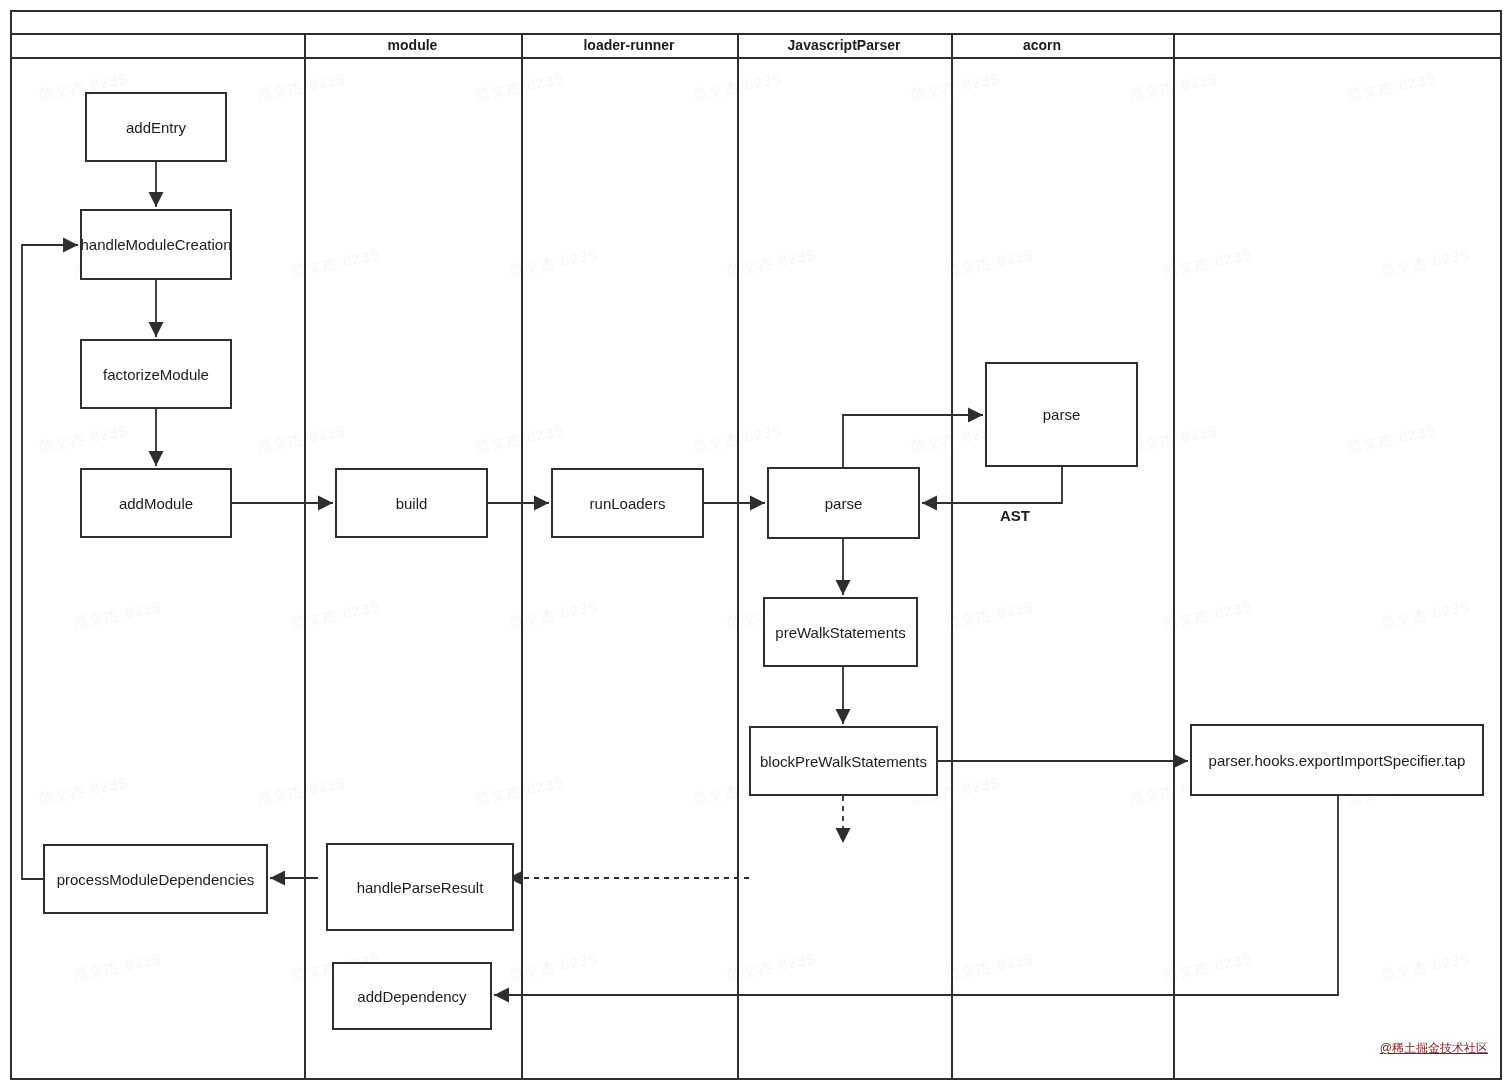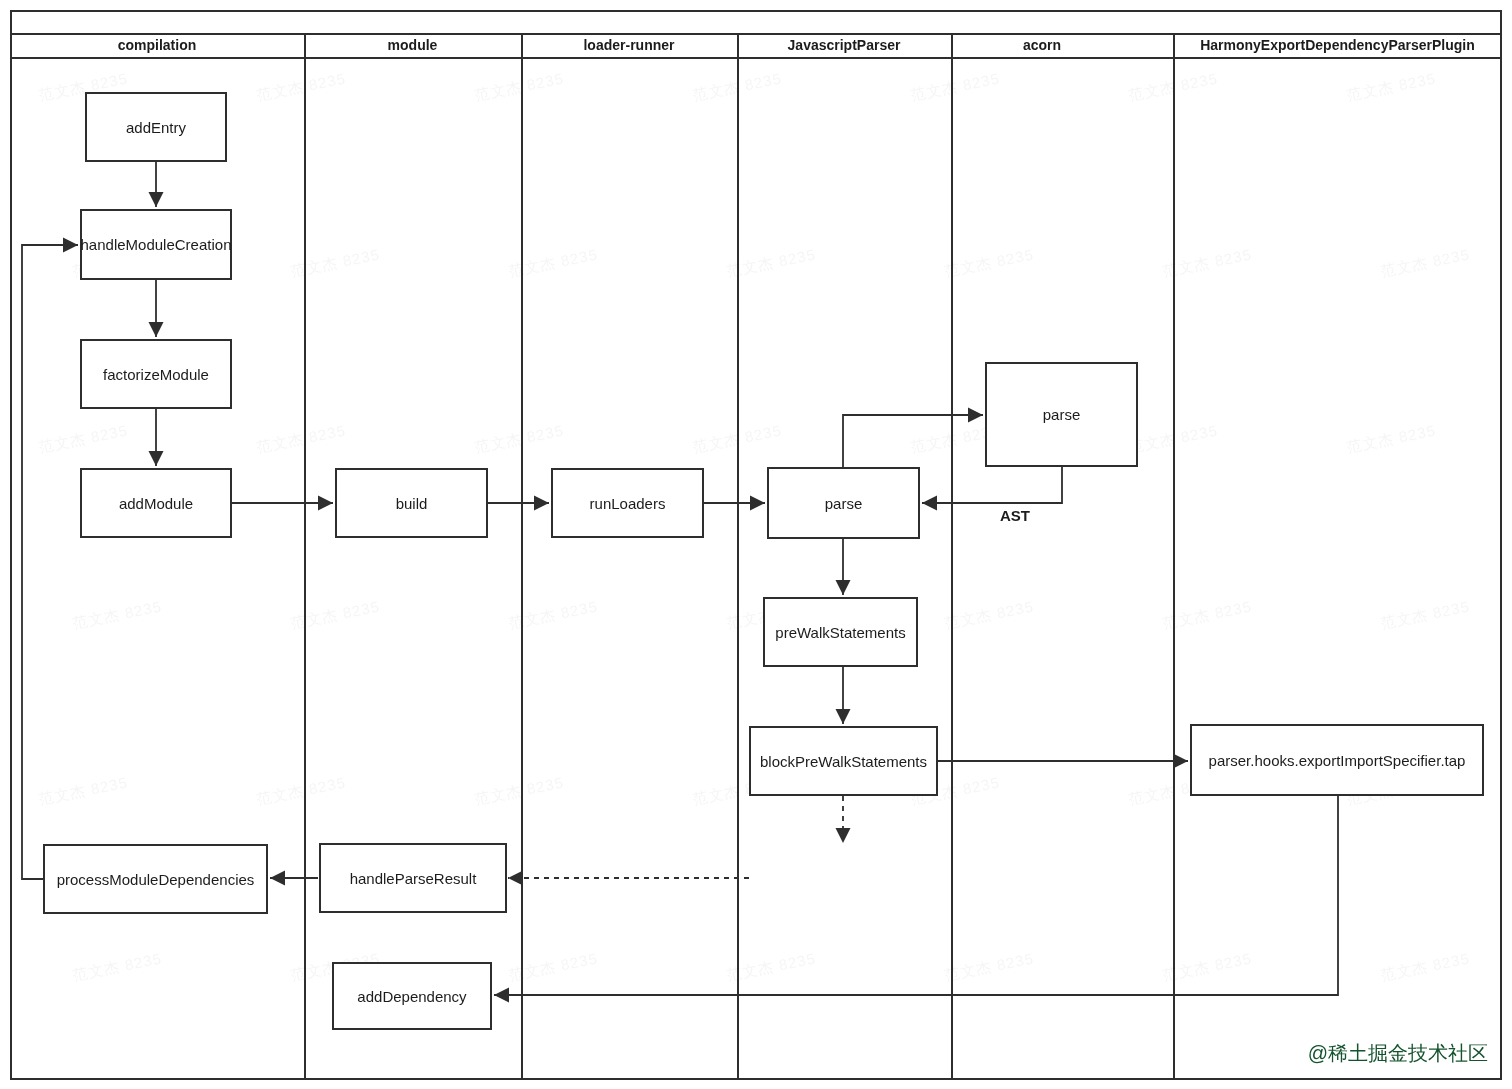--- a/index.html
+++ b/index.html
@@ -15,21 +15,21 @@
     display:flex;align-items:center;justify-content:center;font-weight:bold;font-size:14px;}
   .hcell{position:absolute;top:33px;height:24px;display:flex;align-items:center;
     justify-content:center;font-weight:bold;font-size:14px;box-sizing:border-box;}
   .node{position:absolute;border:2px solid #2e2e2e;background:#ffffff;box-sizing:border-box;
     display:flex;align-items:center;justify-content:center;font-size:15px;text-align:right;
     padding:2px 15px;z-index:3;}
   #edges{position:absolute;left:0;top:0;width:1512px;height:1089px;z-index:2;pointer-events:none;}
   .edge{stroke:#2e2e2e;stroke-width:1.8;fill:none;}
   .edge.dashed{stroke-dasharray:5 5;}
   .edge-label{position:absolute;font-weight:bold;font-size:15px;z-index:4;}
-  .credit{position:absolute;right:24px;top:1040px;font-size:20px;color:#14532d;z-index:4;}
+  .credit{position:absolute;right:24px;top:1040px;font-size:12px;color:#7f1d1d;z-index:4;text-decoration:underline;}
   #wm-layer{position:absolute;inset:0;z-index:1;pointer-events:none;}
   .wm{position:absolute;font-size:15px;color:rgba(60,60,60,0.05);
     transform:rotate(-11deg);white-space:nowrap;letter-spacing:1px;}
 </style>
 </head>
 <body>
 
 <div id="canvas">
 
   <div id="wm-layer">
@@ -80,26 +80,24 @@
   <div class="frame"></div>
   <div class="hline" style="top:33px"></div>
   <div class="hline" style="top:57px"></div>
 
   <div class="vline" style="left:304px"></div>
   <div class="vline" style="left:521px"></div>
   <div class="vline" style="left:737px"></div>
   <div class="vline" style="left:951px"></div>
   <div class="vline" style="left:1173px"></div>
 
-  <div class="hcell" style="left:10px;width:294px">compilation</div>
   <div class="hcell" style="left:304px;width:217px">module</div>
   <div class="hcell" style="left:521px;width:216px">loader-runner</div>
   <div class="hcell" style="left:737px;width:214px">JavascriptParser</div>
   <div class="hcell" style="left:951px;width:182px">acorn</div>
-  <div class="hcell" style="left:1173px;width:329px">HarmonyExportDependencyParserPlugin</div>
 
   <svg id="edges" viewBox="0 0 1512 1089">
     <defs>
       <marker id="arrow" viewBox="0 0 10 10" refX="10" refY="5" markerWidth="8.5" markerHeight="8.5" orient="auto-start-reverse">
         <path d="M0,0 L10,5 L0,10 z" fill="#2e2e2e"></path>
       </marker>
     </defs>
     <path class="edge" d="M156,162 L156,207" marker-end="url(#arrow)"></path>
     <path class="edge" d="M156,280 L156,337" marker-end="url(#arrow)"></path>
     <path class="edge" d="M156,409 L156,466" marker-end="url(#arrow)"></path>
@@ -123,19 +121,19 @@
   <div class="node" style="left:80px;top:339px;width:152px;height:70px">factorizeModule</div>
   <div class="node" style="left:80px;top:468px;width:152px;height:70px">addModule</div>
   <div class="node" style="left:335px;top:468px;width:153px;height:70px">build</div>
   <div class="node" style="left:551px;top:468px;width:153px;height:70px">runLoaders</div>
   <div class="node" style="left:767px;top:467px;width:153px;height:72px">parse</div>
   <div class="node" style="left:985px;top:362px;width:153px;height:105px">parse</div>
   <div class="node" style="left:763px;top:597px;width:155px;height:70px">preWalkStatements</div>
   <div class="node" style="left:749px;top:726px;width:189px;height:70px">blockPreWalkStatements</div>
   <div class="node" style="left:1190px;top:724px;width:294px;height:72px">parser.hooks.exportImportSpecifier.tap</div>
   <div class="node" style="left:43px;top:844px;width:225px;height:70px">processModuleDependencies</div>
-  <div class="node" style="left:319px;top:843px;width:188px;height:70px">handleParseResult</div>
+  <div class="node" style="left:326px;top:843px;width:188px;height:88px">handleParseResult</div>
   <div class="node" style="left:332px;top:962px;width:160px;height:68px">addDependency</div>
 
   <div class="edge-label" style="left:1000px;top:507px">AST</div>
 
   <div class="credit">@稀土掘金技术社区</div>
 </div>
 
 </body></html>

